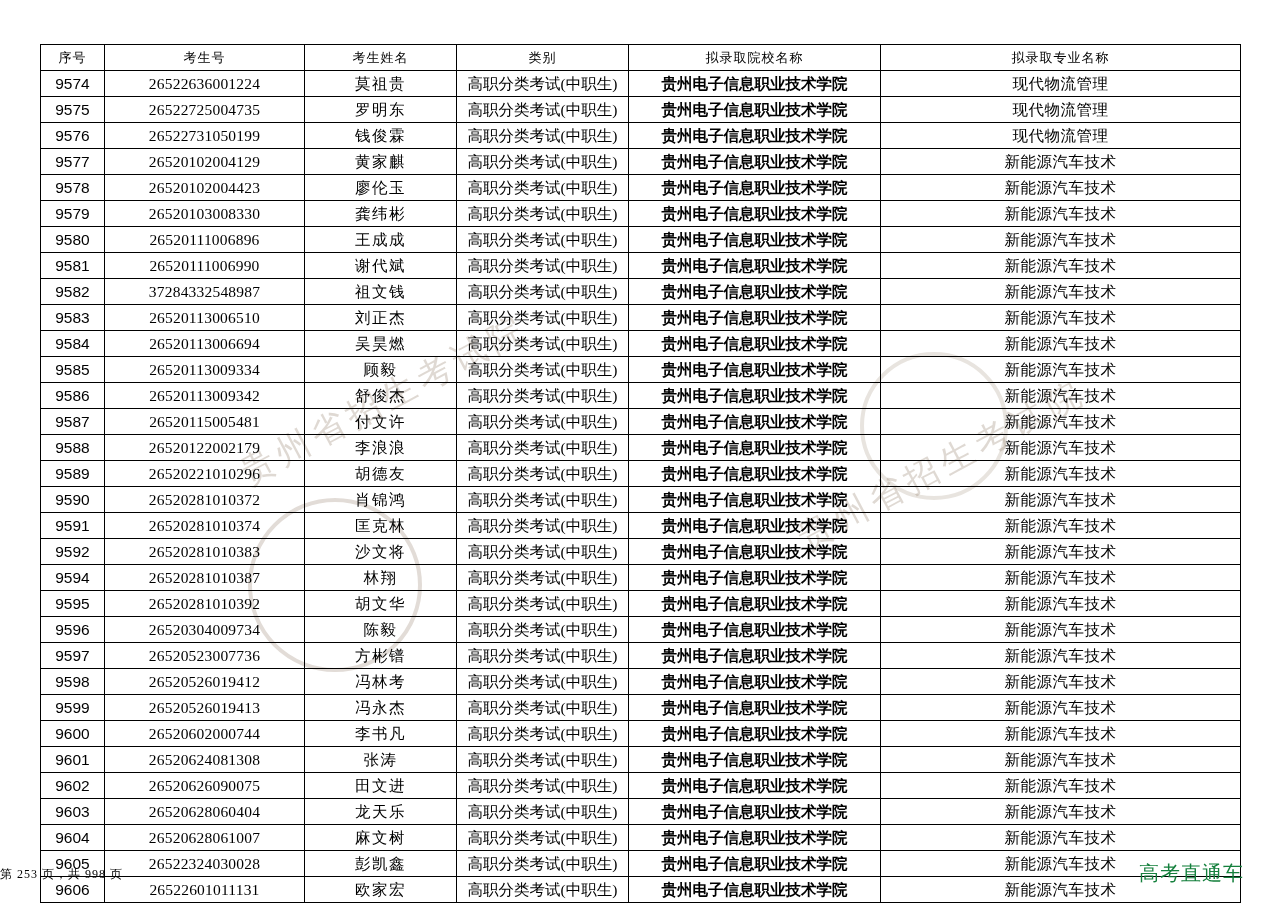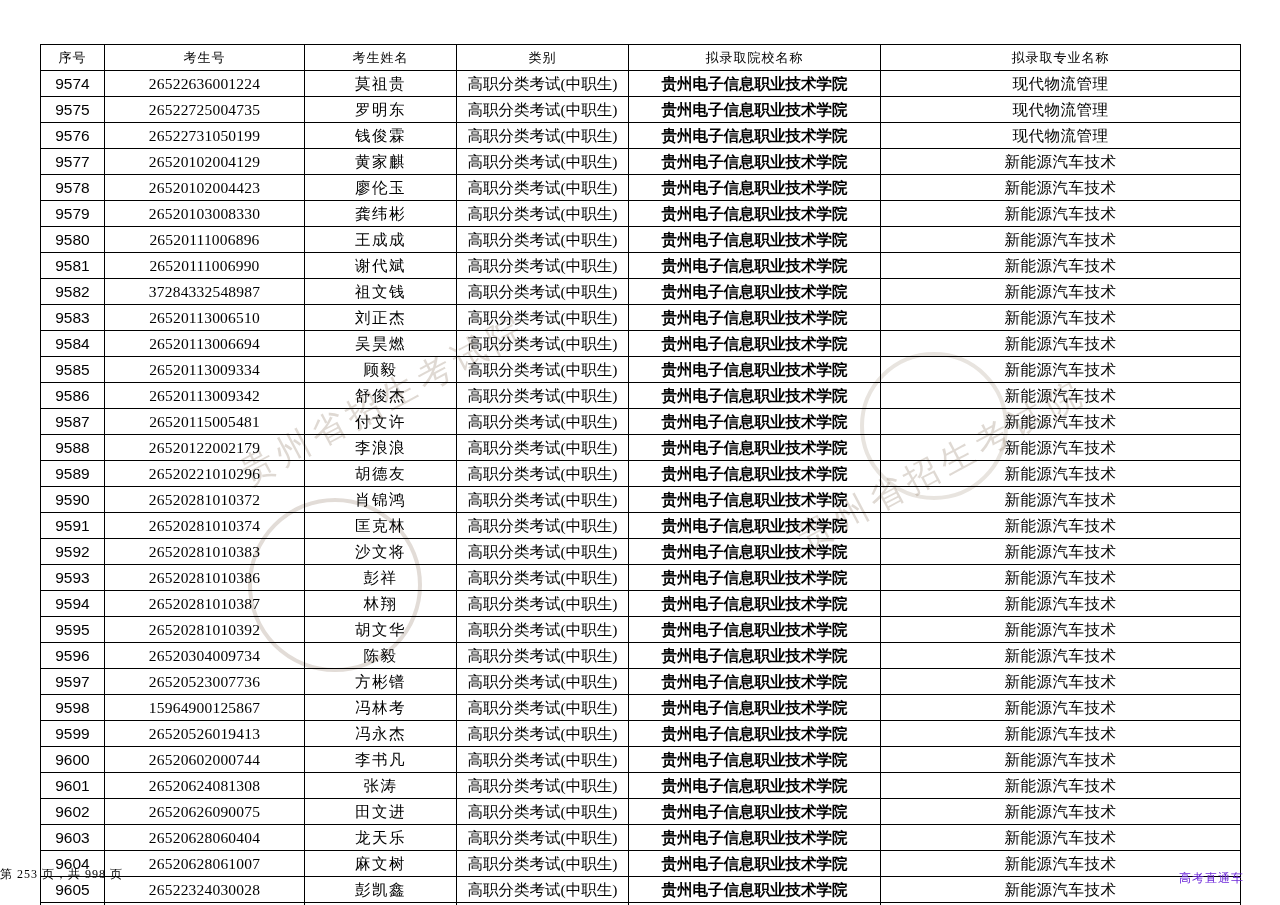--- a/index.html
+++ b/index.html
@@ -69,22 +69,22 @@
     right: 0;
     bottom: 22px;
     font-size: 12px;
     letter-spacing: 1px;
     z-index: 3;
   }
   .brand {
     position: absolute;
     right: 36px;
     bottom: 18px;
-    font-size: 12px;
-    color: #6d28d9;
+    font-size: 20px;
+    color: #15803d;
     letter-spacing: 1px;
     font-family: Liberation Serif, serif;
     z-index: 3;
   }
   
   .wm {
     position: absolute;
     z-index: 1;
     pointer-events: none;
     color: rgba(150, 130, 110, 0.30);
@@ -301,28 +301,20 @@
         </tr>
         <tr>
           <td class="c-seq">9592</td>
           <td class="c-num">26520281010383</td>
           <td class="c-name">沙文将</td>
           <td class="c-cat">高职分类考试(中职生)</td>
           <td class="c-school">贵州电子信息职业技术学院</td>
           <td class="c-major">新能源汽车技术</td>
         </tr>
         <tr>
-          <td class="c-seq">9593</td>
-          <td class="c-num">26520281010386</td>
-          <td class="c-name">彭祥</td>
-          <td class="c-cat">高职分类考试(中职生)</td>
-          <td class="c-school">贵州电子信息职业技术学院</td>
-          <td class="c-major">新能源汽车技术</td>
-        </tr>
-        <tr>
           <td class="c-seq">9594</td>
           <td class="c-num">26520281010387</td>
           <td class="c-name">林翔</td>
           <td class="c-cat">高职分类考试(中职生)</td>
           <td class="c-school">贵州电子信息职业技术学院</td>
           <td class="c-major">新能源汽车技术</td>
         </tr>
         <tr>
           <td class="c-seq">9595</td>
           <td class="c-num">26520281010392</td>
@@ -342,21 +334,21 @@
         <tr>
           <td class="c-seq">9597</td>
           <td class="c-num">26520523007736</td>
           <td class="c-name">方彬镨</td>
           <td class="c-cat">高职分类考试(中职生)</td>
           <td class="c-school">贵州电子信息职业技术学院</td>
           <td class="c-major">新能源汽车技术</td>
         </tr>
         <tr>
           <td class="c-seq">9598</td>
-          <td class="c-num">15964900125867</td>
+          <td class="c-num">26520526019412</td>
           <td class="c-name">冯林考</td>
           <td class="c-cat">高职分类考试(中职生)</td>
           <td class="c-school">贵州电子信息职业技术学院</td>
           <td class="c-major">新能源汽车技术</td>
         </tr>
         <tr>
           <td class="c-seq">9599</td>
           <td class="c-num">26520526019413</td>
           <td class="c-name">冯永杰</td>
           <td class="c-cat">高职分类考试(中职生)</td>

